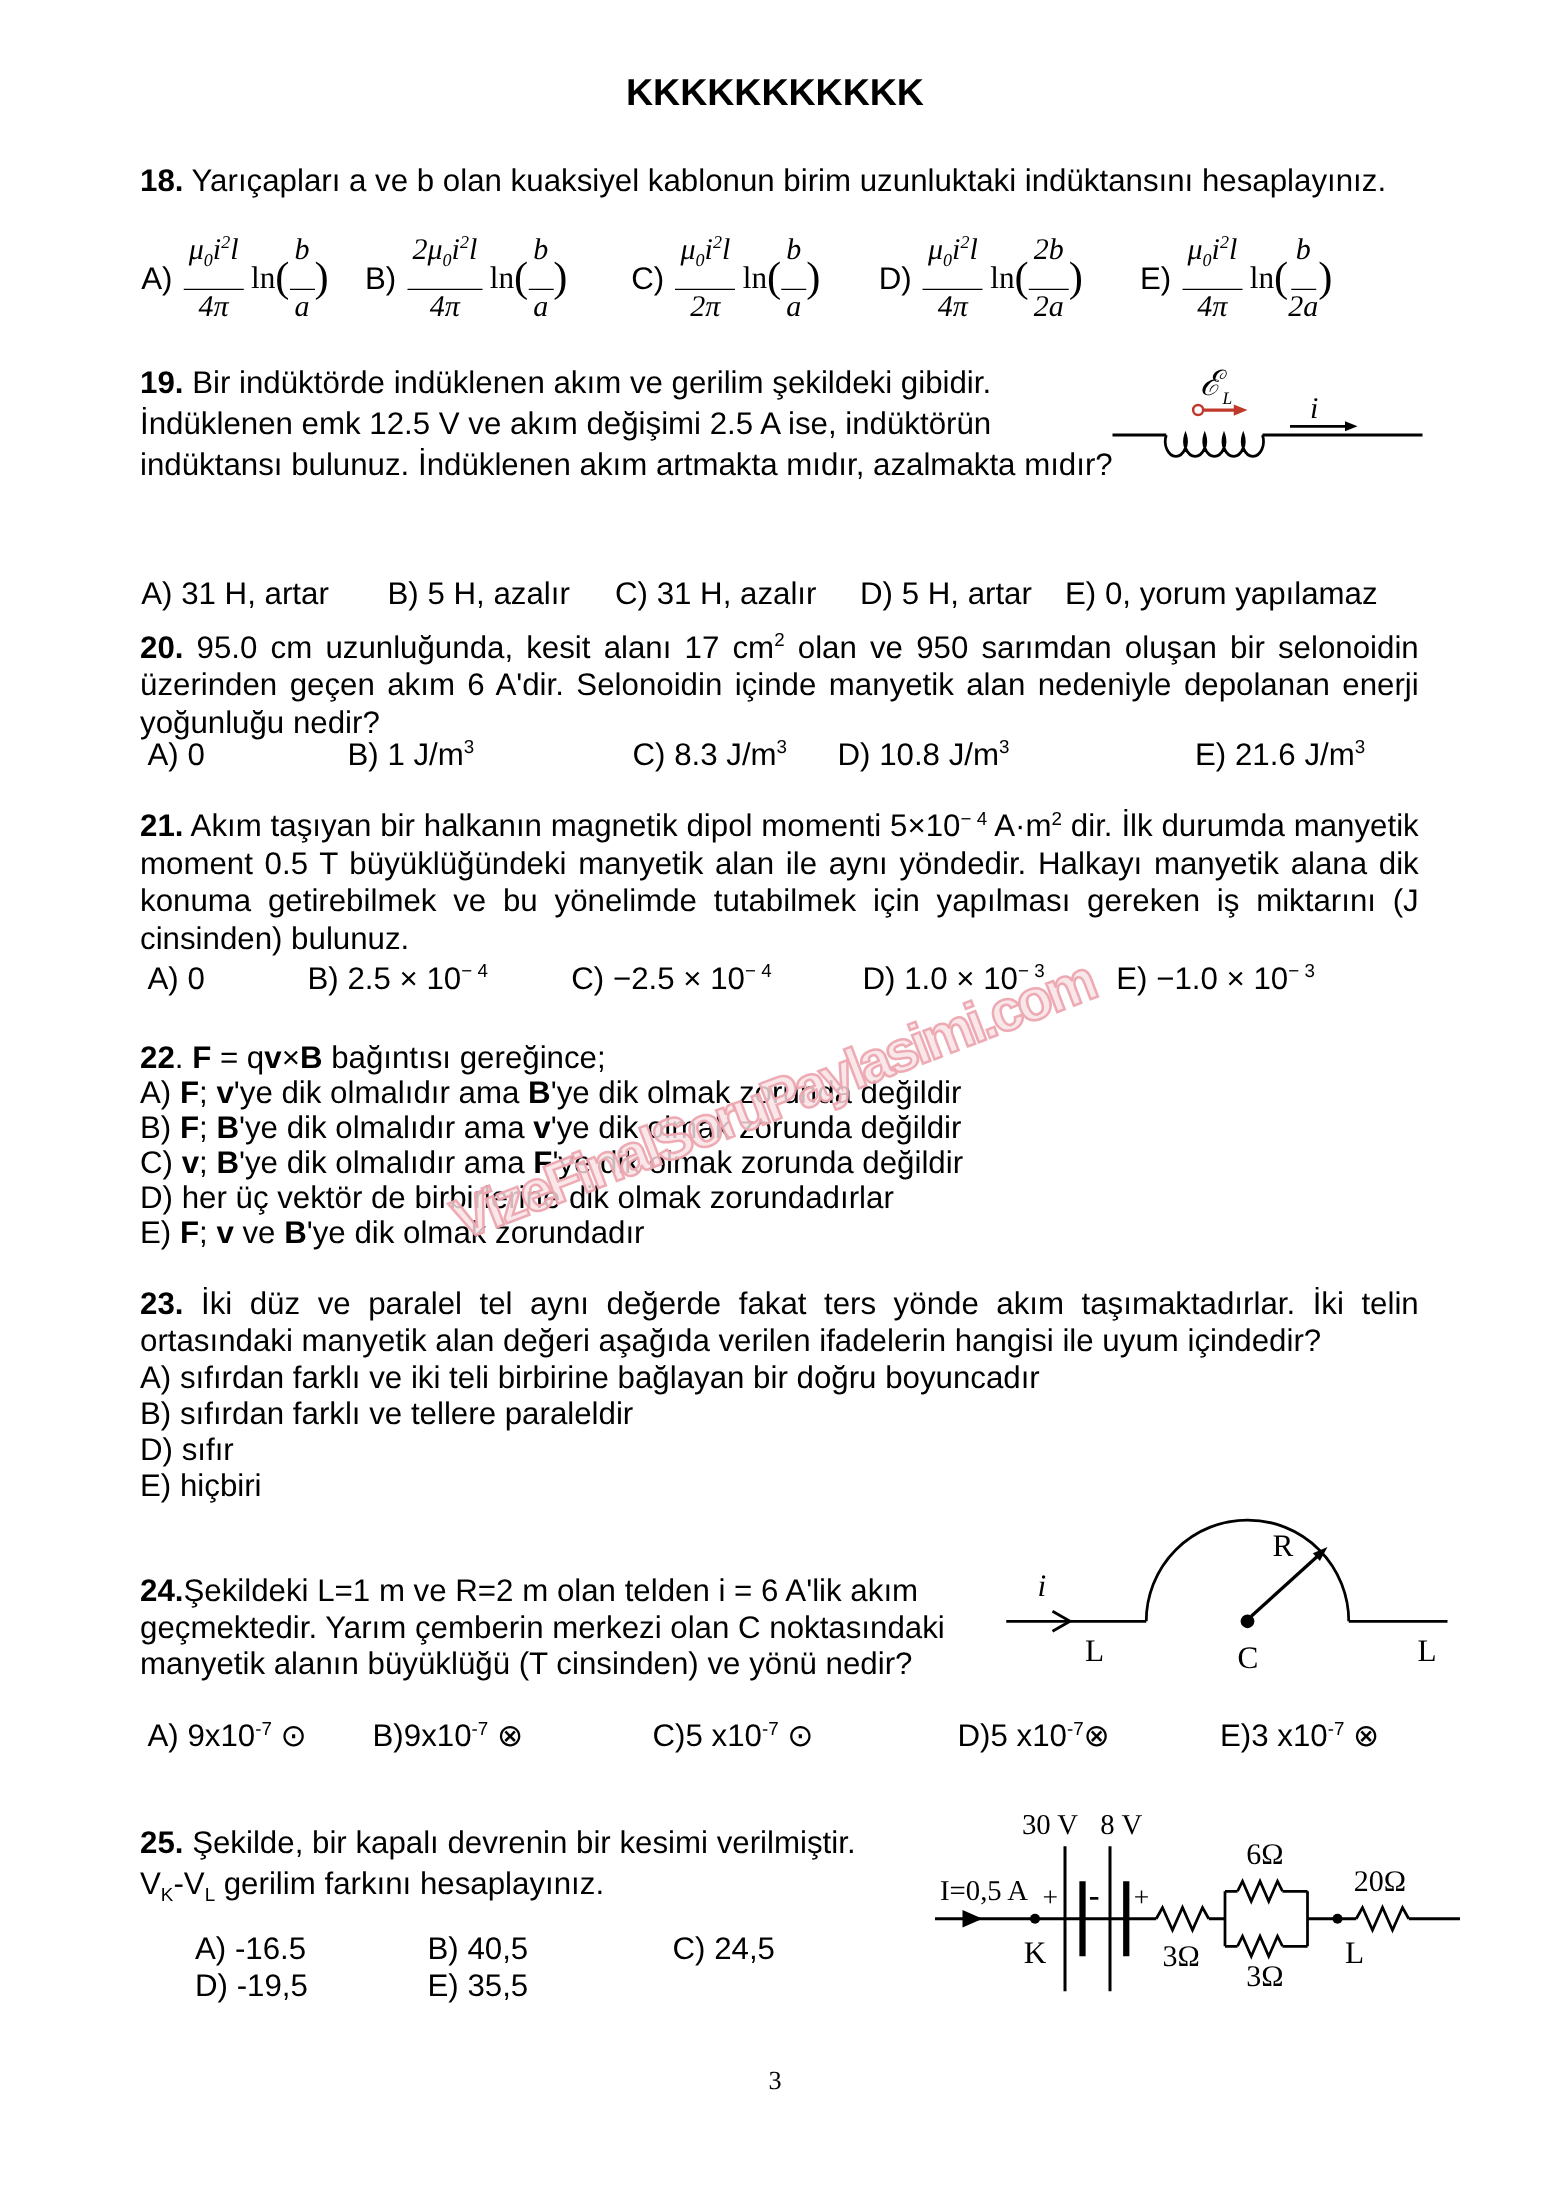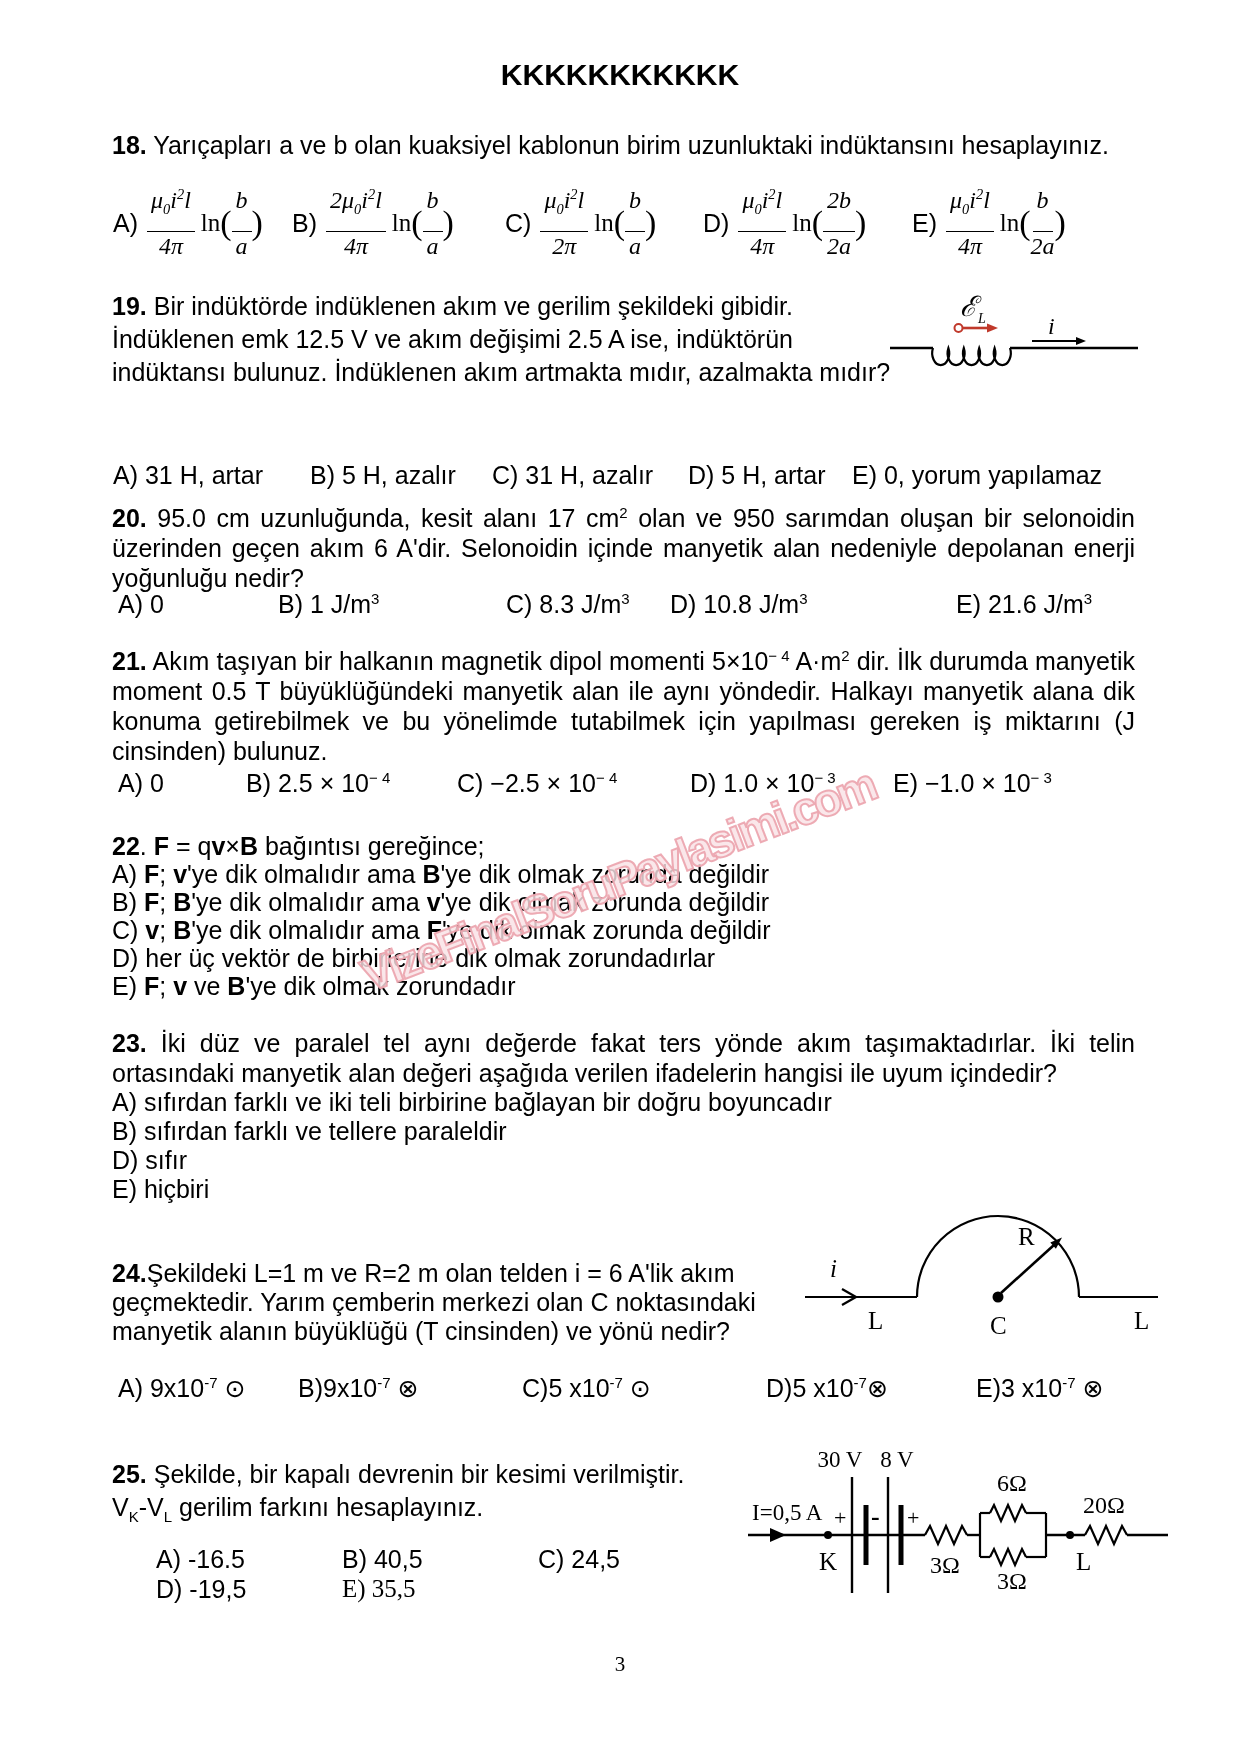--- a/index.html
+++ b/index.html
@@ -248,19 +248,19 @@
     <text x="364" y="88" class="figtext" font-size="24" text-anchor="middle">20Ω</text>
     <line x1="387" y1="110" x2="428" y2="110" stroke="#000" stroke-width="2.4"></line>
   </svg>
   <div class="row" style="top:1545px;">
     <span class="ans" style="left:156px;"><span>A) -16.5</span></span>
     <span class="ans" style="left:342px;"><span>B) 40,5</span></span>
     <span class="ans" style="left:494px;margin-left:44px;"><span>C) 24,5</span></span>
   </div>
   <div class="row" style="top:1575px;">
     <span class="ans" style="left:156px;"><span>D) -19,5</span></span>
-    <span class="ans" style="left:342px;font-family:Liberation Serif, serif;"><span>E) 35,5</span></span>
+    <span class="ans" style="left:342px;"><span>E) 35,5</span></span>
   </div>
 
   <div class="watermark">VizeFinalSoruPaylasimi.com</div>
   <div class="pagenum">3</div>
 
 </div>
 
 </body></html>

